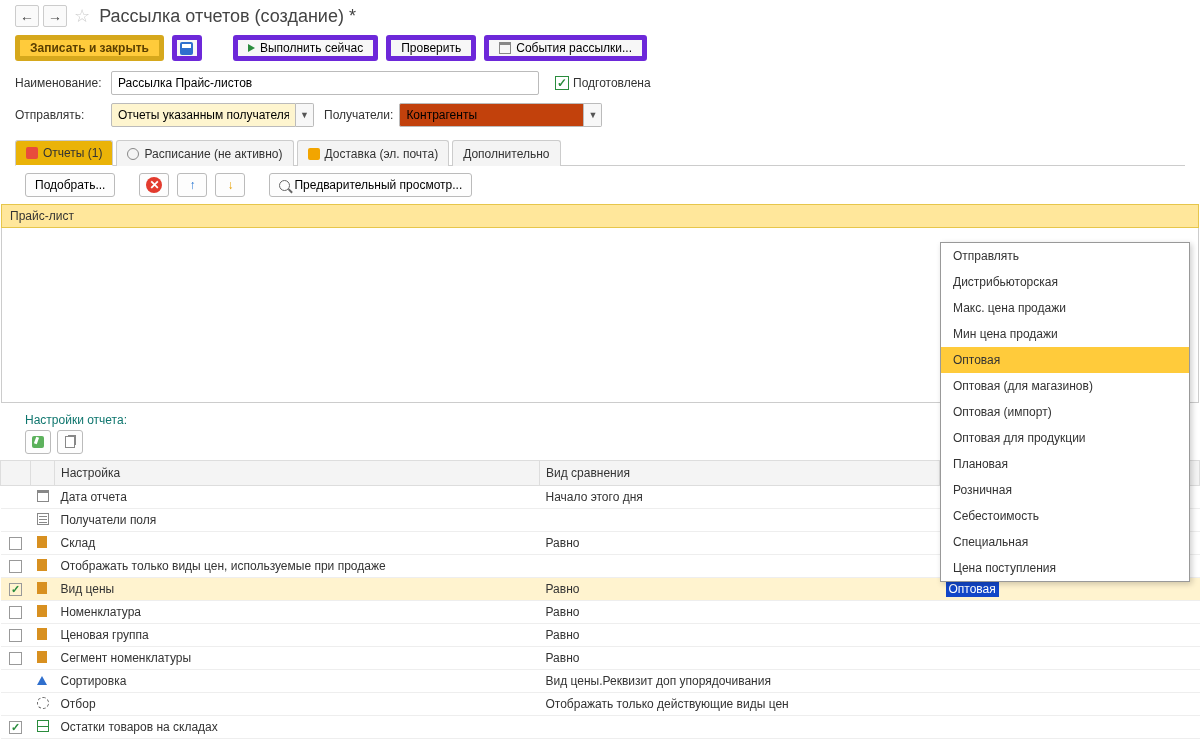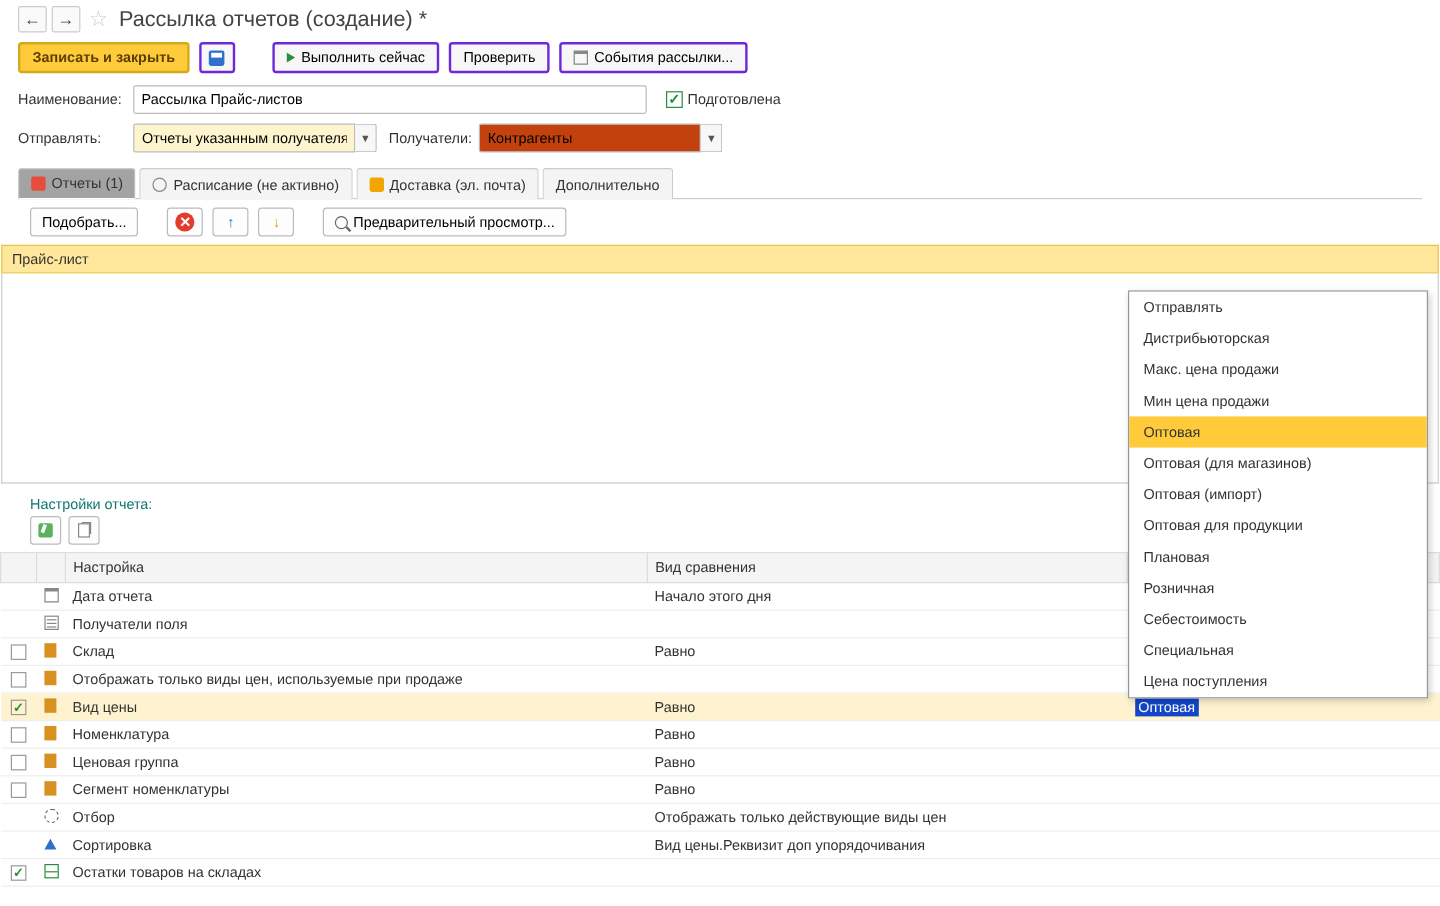--- a/index.html
+++ b/index.html
@@ -2,40 +2,40 @@
 <html><head>
 <meta charset="utf-8">
 <style>
 html,body{margin:0;padding:0;font-family:Arial,sans-serif;font-size:12px;color:#333;background:#fff;height:100%}
 *{box-sizing:border-box}
 .top-bar{display:flex;align-items:center;padding:5px 15px 2px;gap:4px}
 .nav-btn{width:24px;height:22px;border:1px solid #ccc;background:#fafafa;border-radius:2px;display:flex;align-items:center;justify-content:center;cursor:pointer;font-size:14px;color:#444}
 .star-icon{color:#ccc;font-size:18px;margin:0 3px;cursor:pointer}
 .page-title{font-size:18px;color:#444;margin-left:2px}
 .toolbar{display:flex;align-items:center;gap:8px;padding:6px 15px}
-.btn{height:26px;border:2px solid #6d28d9;border-radius:3px;background:#f7f7f7;padding:0 10px;display:flex;align-items:center;gap:5px;cursor:pointer;font-size:12px}
+.btn{height:26px;border:5px solid #6d28d9;border-radius:3px;background:#f7f7f7;padding:0 10px;display:flex;align-items:center;gap:5px;cursor:pointer;font-size:12px}
 .btn.primary{background:#ffcb3b;border-color:#d6a81c;font-weight:bold;color:#5b3f00}
 .btn.icon-only{width:30px;padding:0;justify-content:center}
 .save-ico{width:13px;height:13px;background:#2f6fcd;border-radius:2px;position:relative}
 .save-ico::after{content:'';position:absolute;top:2px;left:2px;right:2px;height:4px;background:#fff}
 .play-ico{width:0;height:0;border-left:7px solid #2a8c3d;border-top:4px solid transparent;border-bottom:4px solid transparent}
 .cal-ico{width:12px;height:12px;border:1px solid #888;border-top-width:3px}
 .form-row{display:flex;align-items:center;gap:6px;padding:4px 15px}
 .form-label{min-width:90px}
 input.field{height:24px;border:1px solid #bbb;border-radius:2px;padding:0 6px;font:inherit;background:#fff}
 .field.w-lg{width:428px}
 .check-green{display:flex;align-items:center;gap:4px;margin-left:10px}
 .check-green .box{width:14px;height:14px;border:1px solid #2a8c3d;display:flex;align-items:center;justify-content:center;color:#2a8c3d;font-weight:bold}
 .select-wrap{display:flex}
 .select-input{height:24px;border:1px solid #bbb;border-radius:2px 0 0 2px;padding:0 6px;font:inherit;background:#c2410c}
 .select-input.yellow{background:#fef5cf}
 .select-caret{width:18px;height:24px;border:1px solid #bbb;border-left:none;border-radius:0 2px 2px 0;display:flex;align-items:center;justify-content:center;background:#f7f7f7;font-size:9px;color:#555;cursor:pointer}
 .tabs{display:flex;gap:3px;margin:8px 15px 0;border-bottom:1px solid #ccc}
 .tab{padding:5px 10px;border:1px solid #ccc;border-bottom:none;border-radius:3px 3px 0 0;background:#f4f4f4;display:flex;align-items:center;gap:5px;cursor:pointer;font-size:12px;position:relative;top:1px}
-.tab.active{background:#a3a3a3;border-bottom:1px solid #fff}
+.tab.active{background:#eab308;border-bottom:1px solid #fff}
 .tab-ico{width:12px;height:12px;border-radius:2px}
 .ico-report{background:#e84c3c}
 .ico-sched{width:12px;height:12px;border:1px solid #888;border-radius:50%}
 .ico-deliv{background:#f2a500}
 .sub-toolbar{display:flex;gap:8px;padding:7px 15px 7px 25px}
 .sub-btn{height:24px;border:1px solid #bbb;border-radius:3px;background:#fdfdfd;padding:0 9px;display:flex;align-items:center;cursor:pointer;font-size:12px;gap:4px}
 .sub-btn.circle .ci{width:16px;height:16px;border-radius:50%;display:flex;align-items:center;justify-content:center}
 .ci.del{background:#e33b2e;color:#fff;font-weight:bold}
 .ci.up{color:#1e70d0;font-weight:bold}
 .ci.dn{color:#e6a000;font-weight:bold}
@@ -245,30 +245,30 @@
         <td class="col-chk">
           <div class="ck"></div>
         </td>
         <td class="col-ico"><span class="row-ico ri-fil"></span></td>
         <td>Сегмент номенклатуры</td>
         <td>Равно</td>
         <td></td>
       </tr>
       <tr>
         <td class="col-chk"></td>
+        <td class="col-ico"><span class="row-ico ri-sort"></span></td>
+        <td>Сортировка</td>
+        <td>Вид цены.Реквизит доп упорядочивания</td>
+        <td></td>
+      </tr>
+      <tr>
+        <td class="col-chk"></td>
         <td class="col-ico"><span class="row-ico ri-gear"></span></td>
         <td>Отбор</td>
         <td>Отображать только действующие виды цен</td>
-        <td></td>
-      </tr>
-      <tr>
-        <td class="col-chk"></td>
-        <td class="col-ico"><span class="row-ico ri-sort"></span></td>
-        <td>Сортировка</td>
-        <td>Вид цены.Реквизит доп упорядочивания</td>
         <td></td>
       </tr>
       <tr>
         <td class="col-chk">
           <div class="ck on">✓</div>
         </td>
         <td class="col-ico"><span class="row-ico ri-table"></span></td>
         <td>Остатки товаров на складах</td>
         <td></td>
         <td></td>

